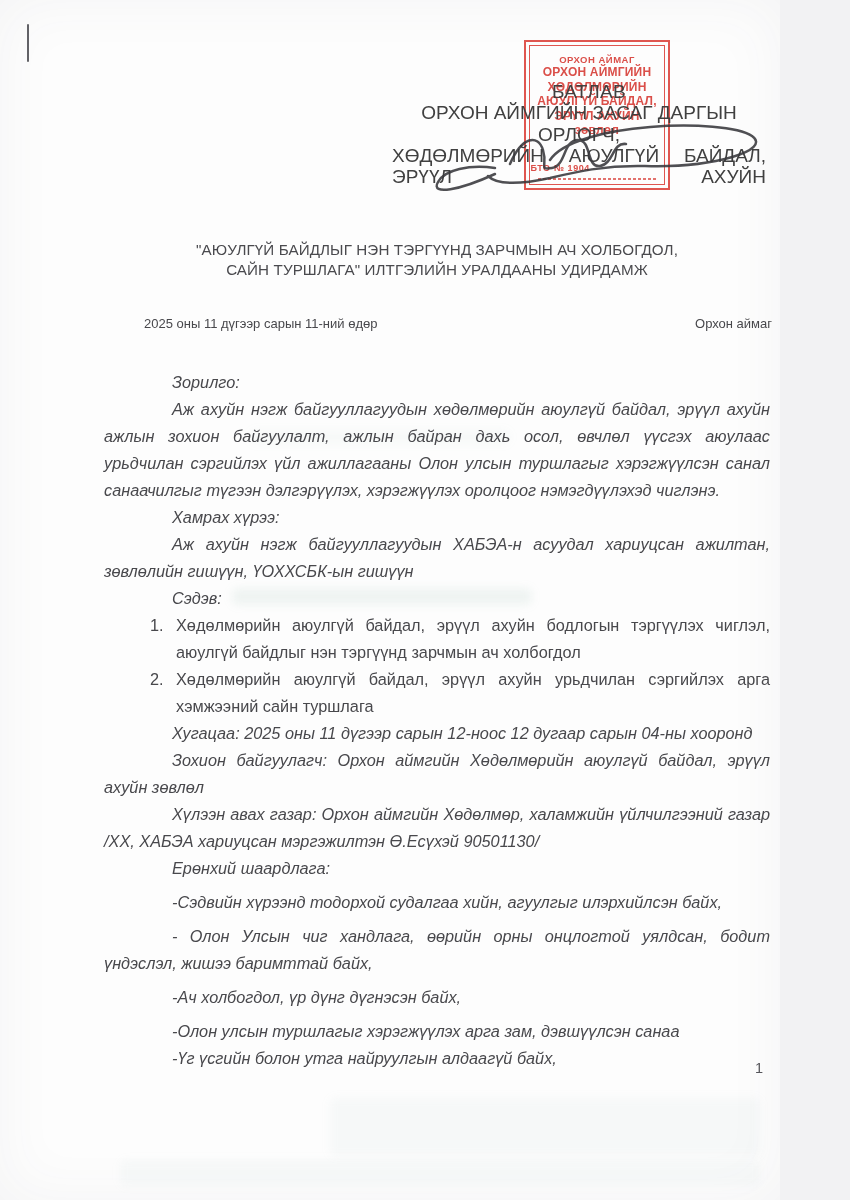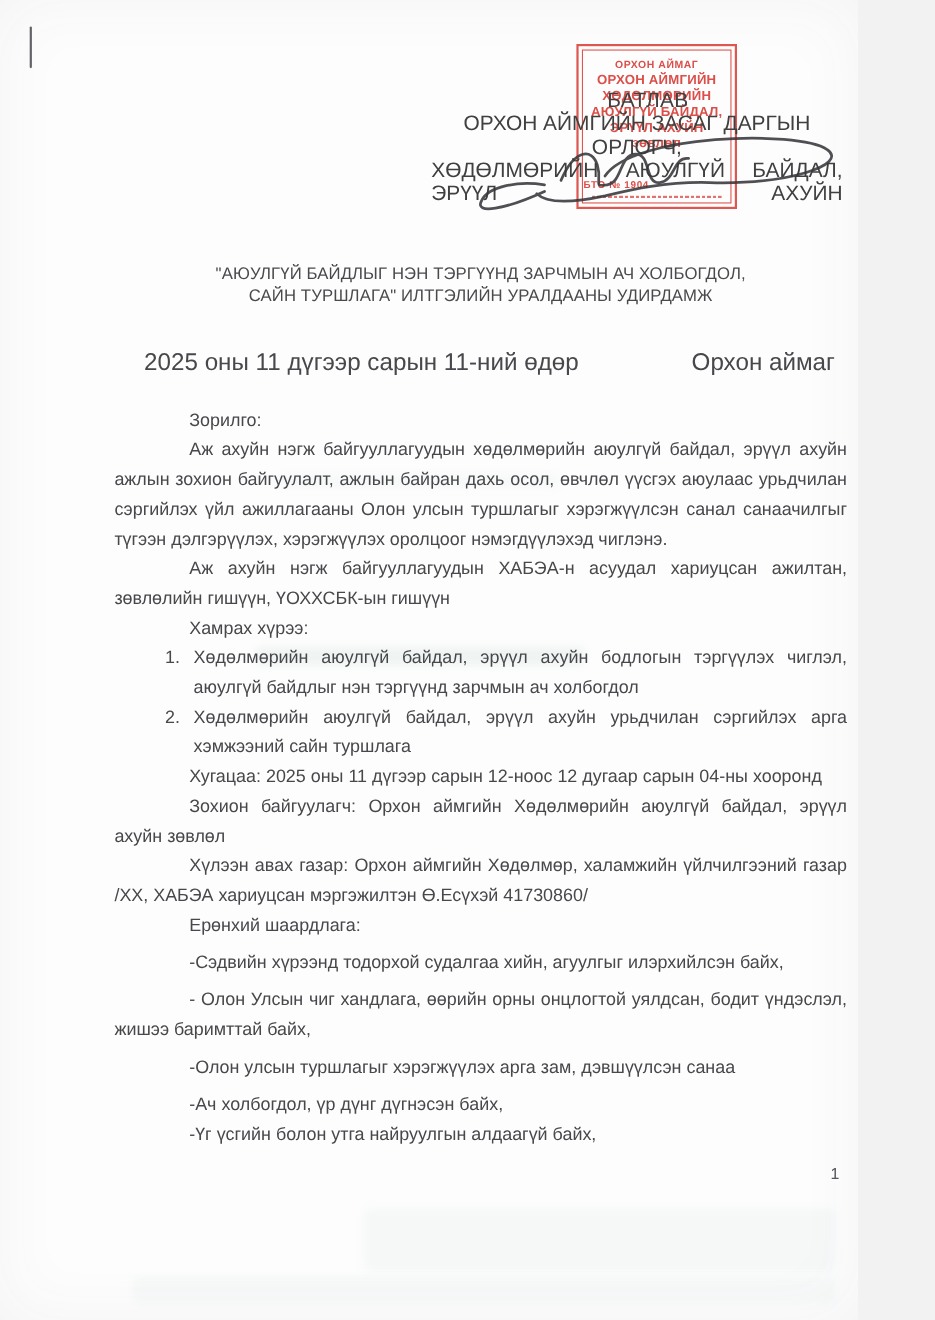--- a/index.html
+++ b/index.html
@@ -31,28 +31,28 @@
   .batlav{text-align:center;padding-left:20px;letter-spacing:.3px;}
   .approval-line-0{text-align:center;}
   .approval-line-1{text-align:justify;text-align-last:justify;}
   .approval-sign-row{display:flex;justify-content:space-between;}
 
   .signature-svg{position:absolute;left:400px;top:112px;width:380px;height:92px;z-index:4;}
 
   
   .doc-title{position:absolute;left:104px;top:240px;width:666px;text-align:center;
     font-size:15.2px;line-height:20px;color:#4a4a4e;letter-spacing:.1px;z-index:2;}
-  .dateline{position:absolute;left:131px;top:316px;width:628px;display:flex;justify-content:space-between;
-    font-size:22px;color:#48484c;z-index:2;}
+  .dateline{position:absolute;left:144px;top:316px;width:628px;display:flex;justify-content:space-between;
+    font-size:13px;color:#48484c;z-index:2;}
 
   
   .body-flow{position:absolute;left:104px;top:369px;width:666px;
     font-size:16.3px;line-height:27px;color:#48484c;z-index:2;}
   .para{margin:0;text-align:justify;}
-  .heading,.plain,.dash{text-indent:68px;}
+  .heading,.plain,.dash{text-indent:68px;font-style:italic;}
   .dash{margin-top:7px;}
   .dash:last-child{margin-top:0;}
   .list-item{position:relative;padding-left:72px;text-align:justify;}
   .num{position:absolute;left:46px;top:0;}
 
   .page-number{position:absolute;left:750px;top:1060px;width:18px;text-align:center;
     font-size:14.5px;color:#55555a;z-index:2;}
 
   
   .ghost{position:absolute;border-radius:6px;filter:blur(4px);z-index:0;}
@@ -110,29 +110,30 @@
   </div>
 
   <div class="dateline">
     <span>2025 оны 11 дүгээр сарын 11-ний өдөр</span>
     <span>Орхон аймаг</span>
   </div>
 
   <div class="body-flow">
       <div class="para heading">Зорилго:</div>
       <div class="para plain">Аж ахуйн нэгж байгууллагуудын хөдөлмөрийн аюулгүй байдал, эрүүл ахуйн ажлын зохион байгуулалт, ажлын байран дахь осол, өвчлөл үүсгэх аюулаас урьдчилан сэргийлэх үйл ажиллагааны Олон улсын туршлагыг хэрэгжүүлсэн санал санаачилгыг түгээн дэлгэрүүлэх, хэрэгжүүлэх оролцоог нэмэгдүүлэхэд чиглэнэ.</div>
+      <div class="para heading">Хамрах хүрээ:</div>
       <div class="para plain">Аж ахуйн нэгж байгууллагуудын ХАБЭА-н асуудал хариуцсан ажилтан, зөвлөлийн гишүүн, ҮОХХСБК-ын гишүүн</div>
-      <div class="para heading">Хамрах хүрээ:</div>
+      <div class="para heading">Сэдэв:</div>
       <div class="para list-item"><span class="num">1.</span><span>Хөдөлмөрийн аюулгүй байдал, эрүүл ахуйн бодлогын тэргүүлэх чиглэл, аюулгүй байдлыг нэн тэргүүнд зарчмын ач холбогдол</span></div>
       <div class="para list-item"><span class="num">2.</span><span>Хөдөлмөрийн аюулгүй байдал, эрүүл ахуйн урьдчилан сэргийлэх арга хэмжээний сайн туршлага</span></div>
       <div class="para plain">Хугацаа: 2025 оны 11 дүгээр сарын 12-ноос 12 дугаар сарын 04-ны хооронд</div>
       <div class="para plain">Зохион байгуулагч: Орхон аймгийн Хөдөлмөрийн аюулгүй байдал, эрүүл ахуйн зөвлөл</div>
-      <div class="para plain">Хүлээн авах газар: Орхон аймгийн Хөдөлмөр, халамжийн үйлчилгээний газар /ХХ, ХАБЭА хариуцсан мэргэжилтэн Ө.Есүхэй 41730860/</div>
+      <div class="para plain">Хүлээн авах газар: Орхон аймгийн Хөдөлмөр, халамжийн үйлчилгээний газар /ХХ, ХАБЭА хариуцсан мэргэжилтэн Ө.Есүхэй 90501130/</div>
       <div class="para heading">Ерөнхий шаардлага:</div>
       <div class="para dash">-Сэдвийн хүрээнд тодорхой судалгаа хийн, агуулгыг илэрхийлсэн байх,</div>
       <div class="para dash">- Олон Улсын чиг хандлага, өөрийн орны онцлогтой уялдсан, бодит үндэслэл, жишээ баримттай байх,</div>
+      <div class="para dash">-Ач холбогдол, үр дүнг дүгнэсэн байх,</div>
       <div class="para dash">-Олон улсын туршлагыг хэрэгжүүлэх арга зам, дэвшүүлсэн санаа</div>
-      <div class="para dash">-Ач холбогдол, үр дүнг дүгнэсэн байх,</div>
       <div class="para dash">-Үг үсгийн болон утга найруулгын алдаагүй байх,</div>
     </div>
 
   <div class="page-number">1</div>
 </div>
 
 </body></html>

